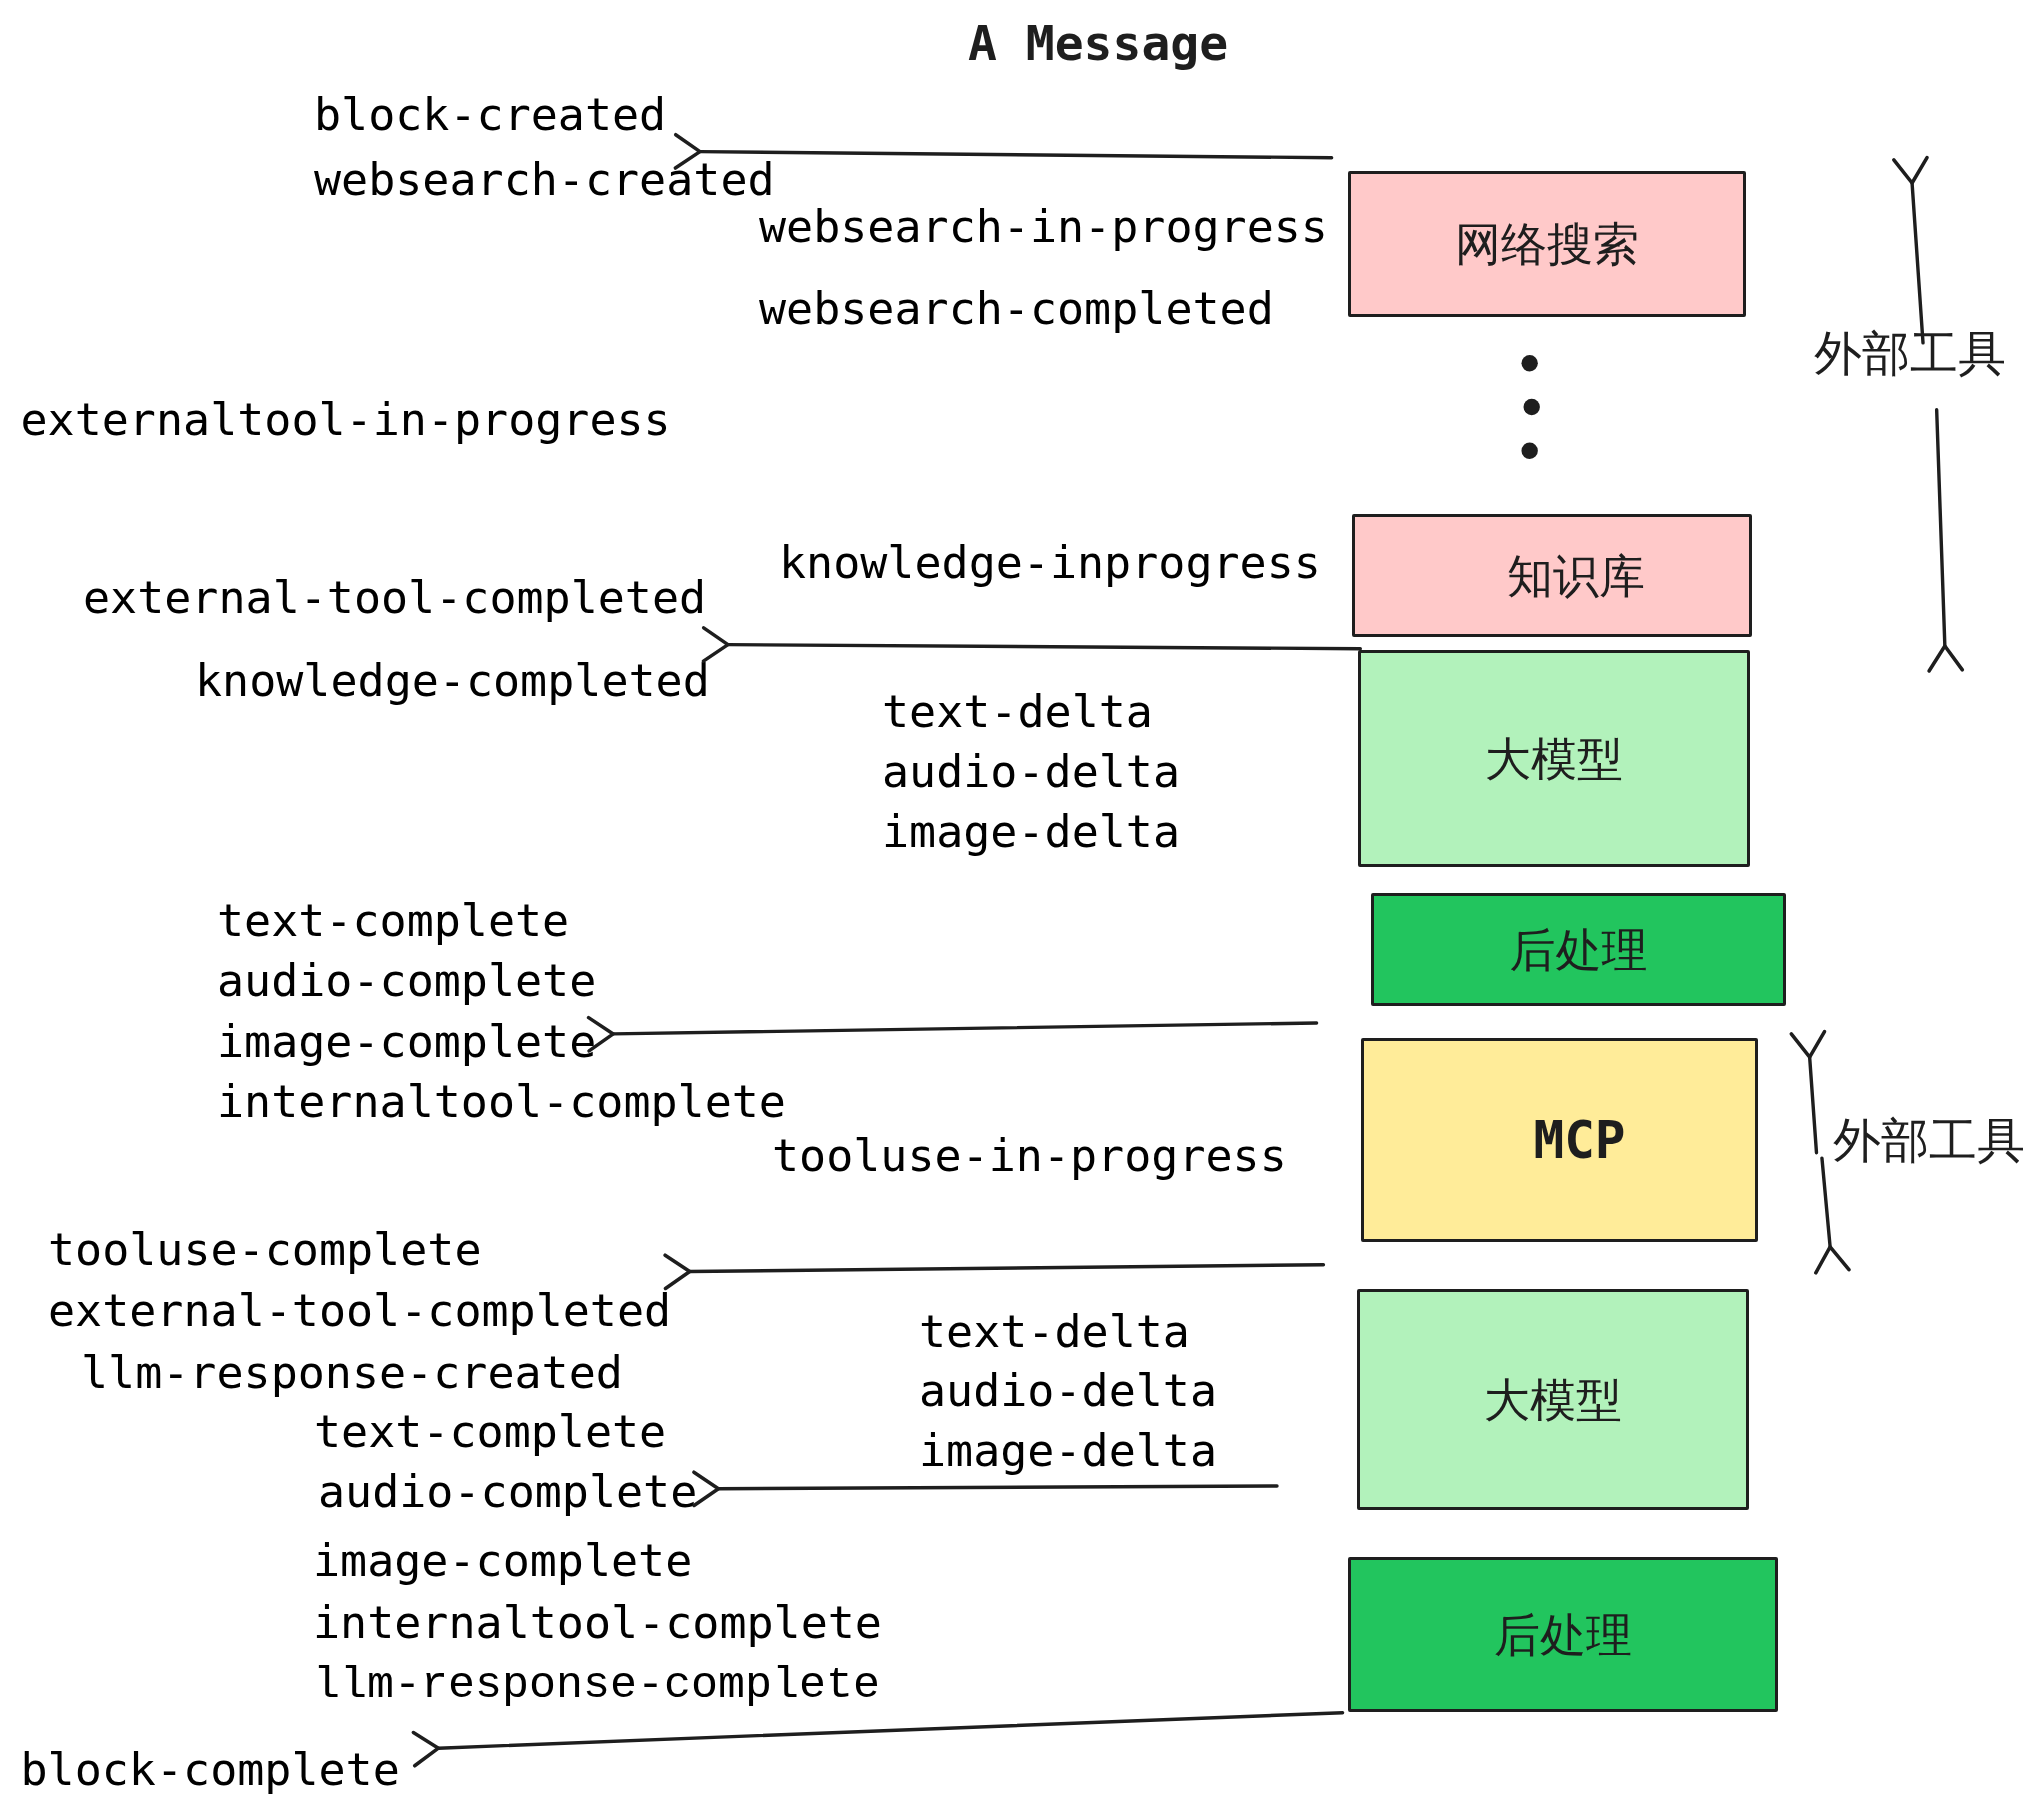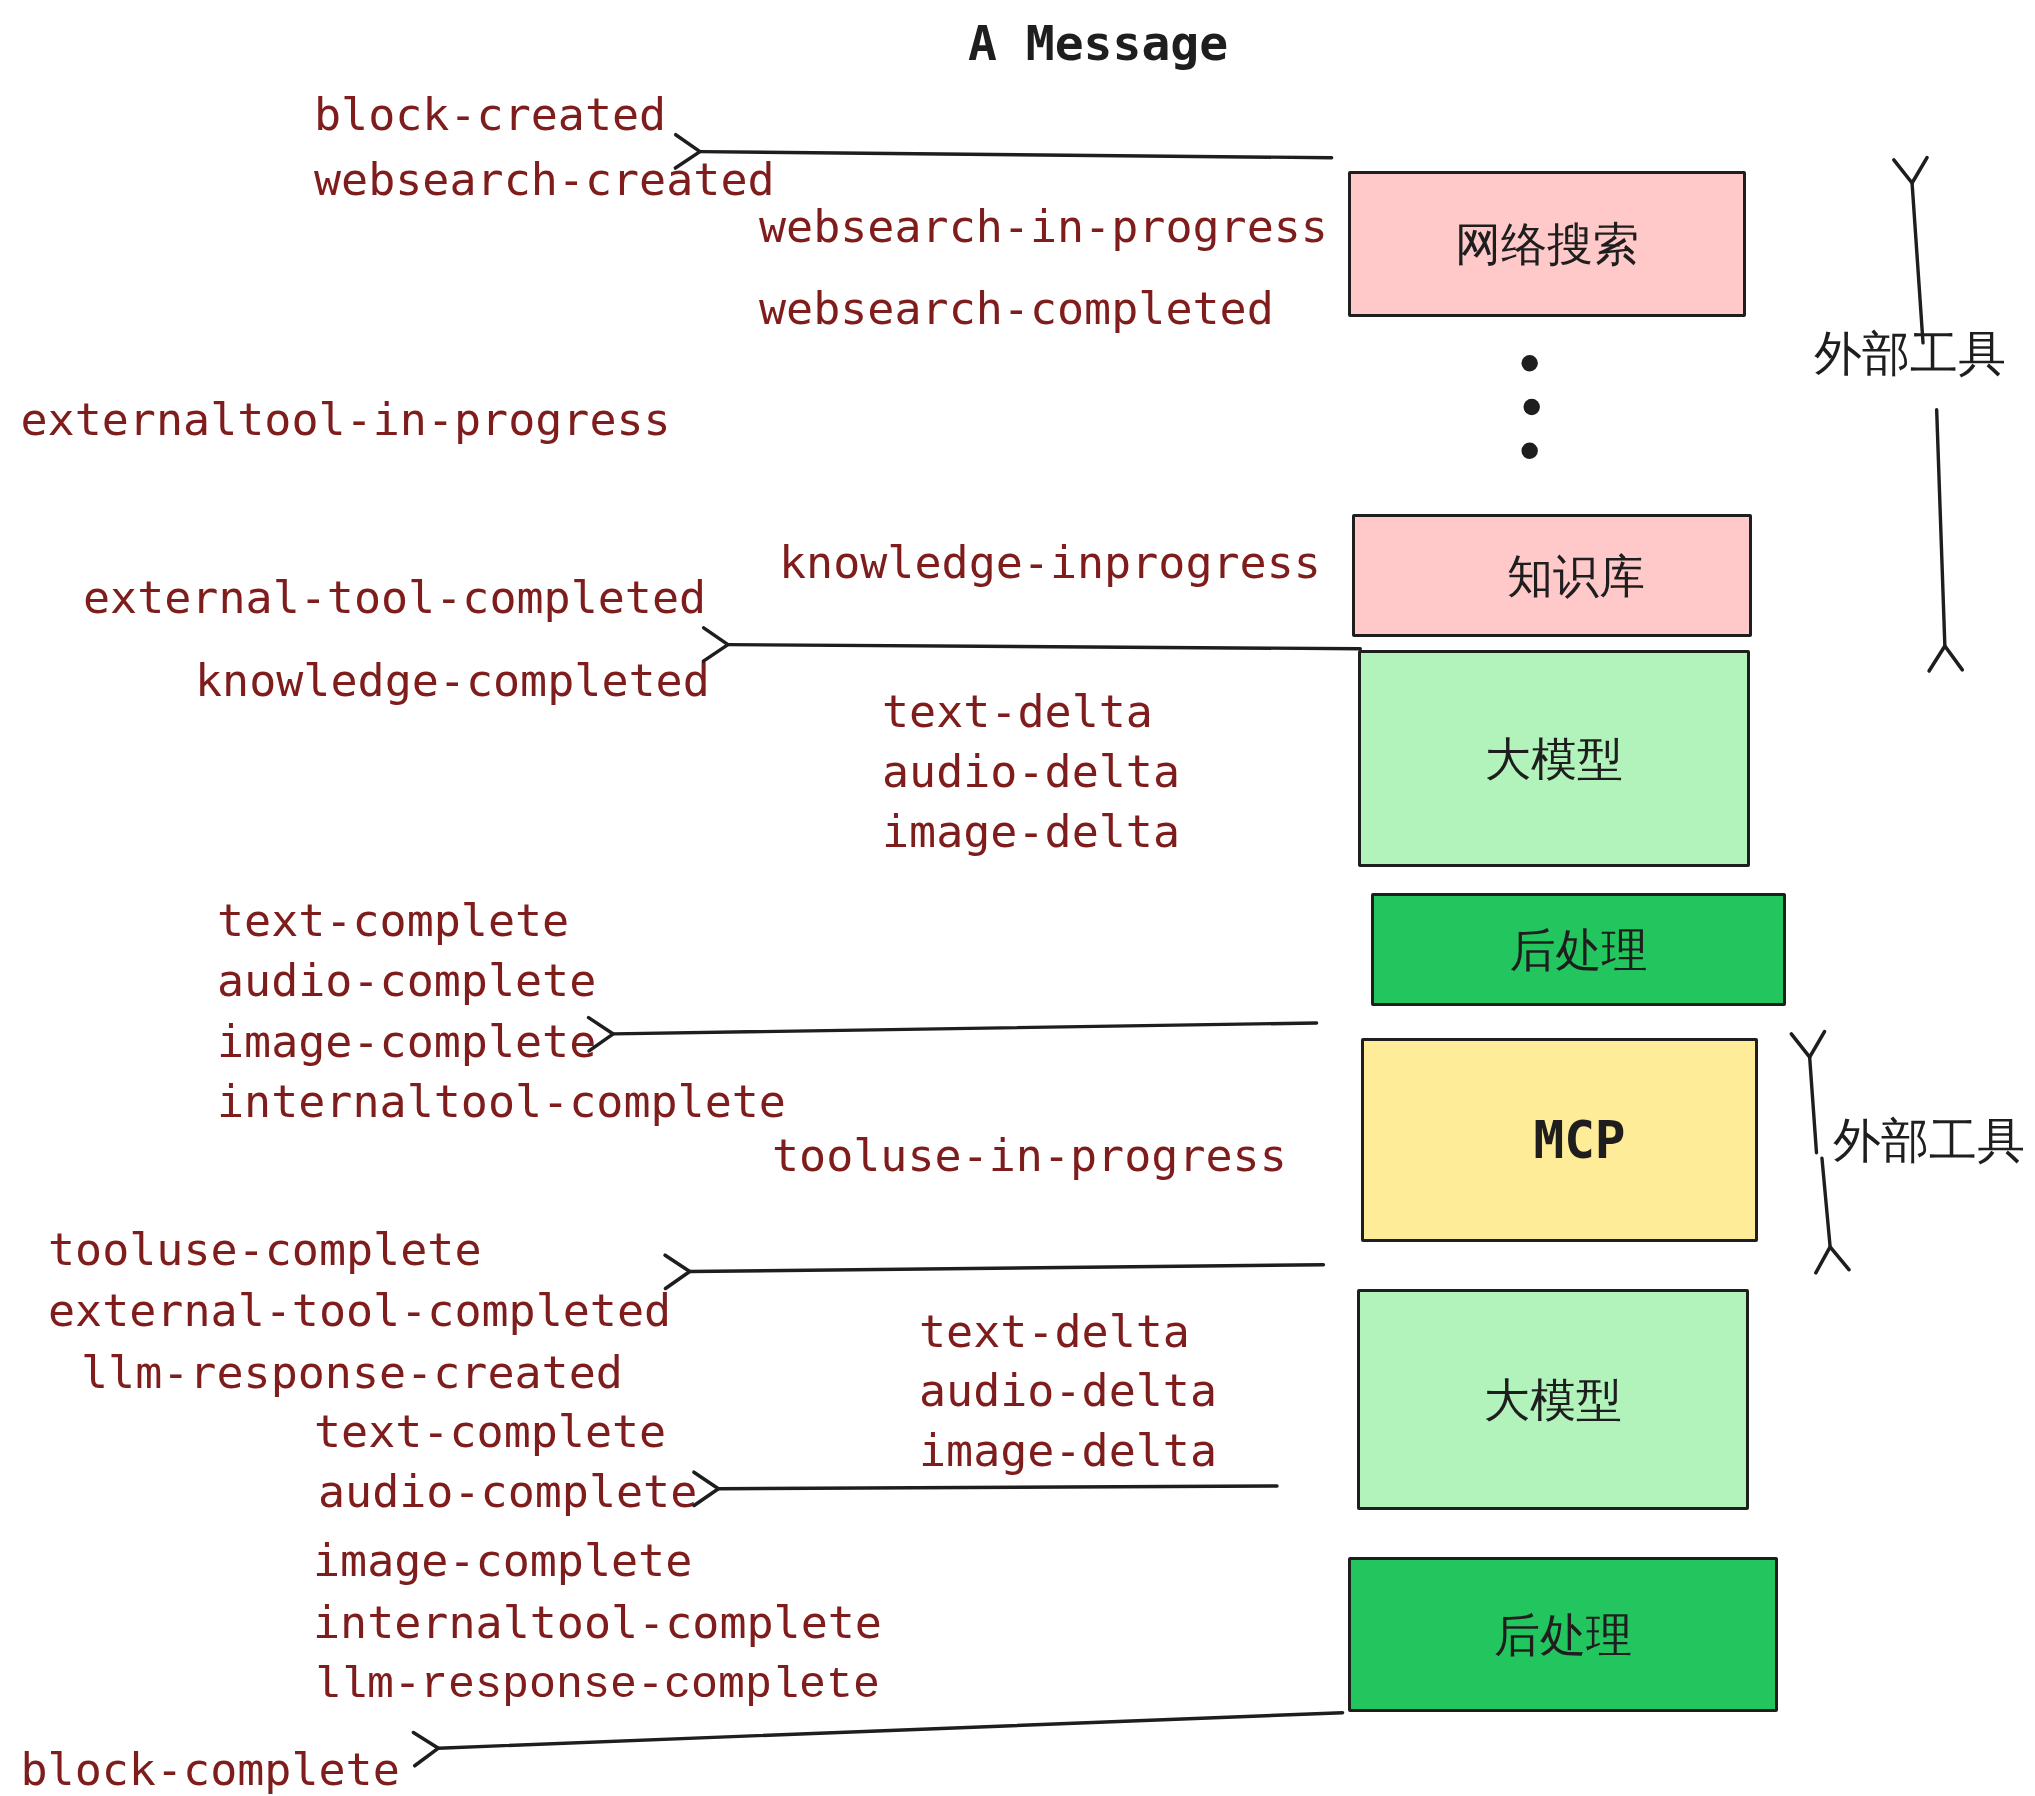--- a/index.html
+++ b/index.html
@@ -8,21 +8,21 @@
     width: 2035px;
     height: 1796px;
     background: #ffffff;
     overflow: hidden;
     font-family: "DejaVu Sans Mono", "Liberation Mono", monospace;
     color: #1e1e1e;
   }
   .lbl {
     position: absolute;
     font: 45px/1.1 "DejaVu Sans Mono", "Liberation Mono", monospace;
-    color: #7f1d1d;
+    color: #000000;
     white-space: nowrap;
     transform: translateY(-50%);
   }
   .title {
     position: absolute;
     font: bold 48px/1.1 "DejaVu Sans Mono", "Liberation Mono", monospace;
     color: #1e1e1e;
     white-space: nowrap;
     transform: translateY(-50%);
   }

